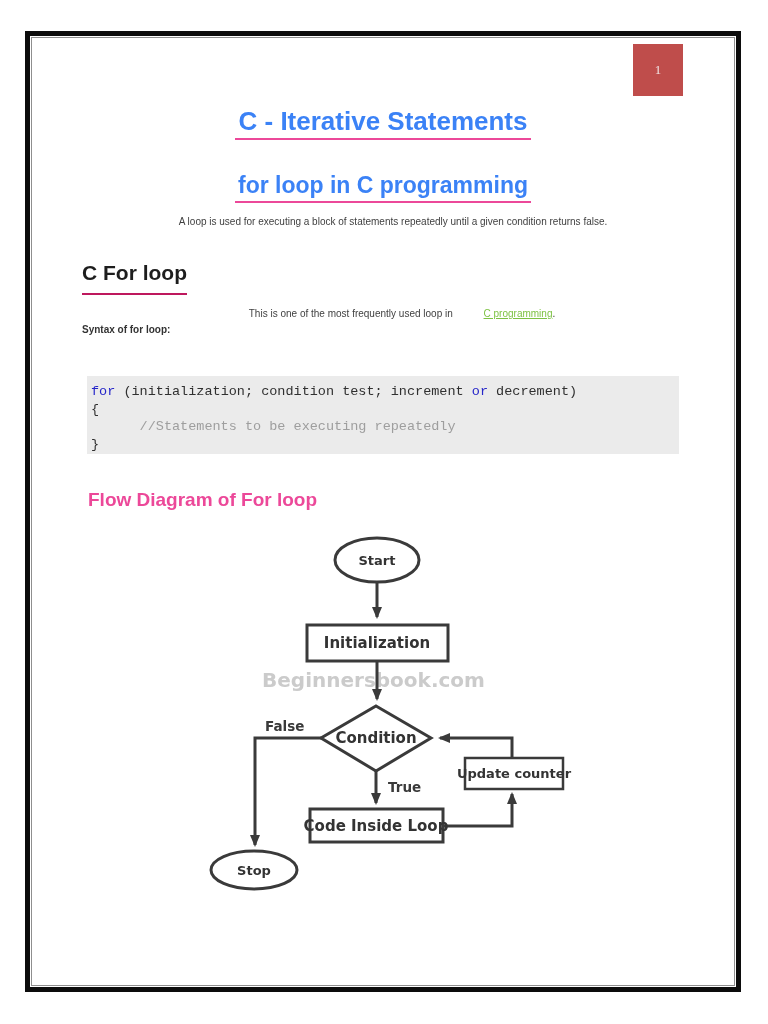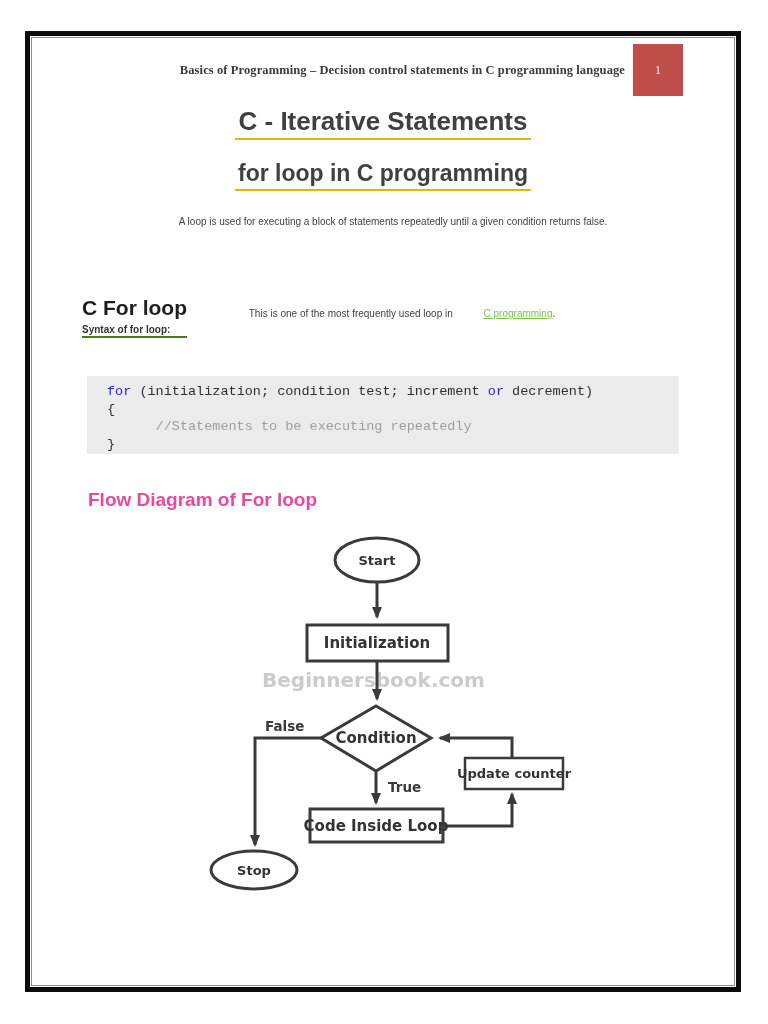--- a/index.html
+++ b/index.html
@@ -25,37 +25,37 @@
     font-size:12.5px; color:#3a3a3a; letter-spacing:0.1px;
   }
   .page-badge {
     width:50px; height:52px; background:#bf4d4b; color:#f0e4e4;
     display:flex; align-items:center; justify-content:center;
     font-family:"Liberation Serif", serif; font-size:13px; flex:0 0 auto;
   }
 
   .center-wrap { left:0; width:100%; text-align:center; }
   .doc-title-text, .doc-subtitle-text {
-    display:inline-block; font-weight:bold; color:#404040;
-    border-bottom:2px solid #eab308; line-height:1.2;
+    display:inline-block; font-weight:bold; color:#3b82f6;
+    border-bottom:2px solid #ec4899; line-height:1.2;
   }
   .doc-title-text   { font-size:26px; padding:0 4px 1px 4px; }
   .doc-subtitle-text{ font-size:23px; padding:0 3px 1px 3px; }
 
   .body-text { font-size:10px; color:#3f3f3f; line-height:19px;text-align:center; }
   .h2-text {
     display:inline-block; font-size:21px; font-weight:bold; color:#1d1d1d;
-    border-bottom:2px solid #4d7c0f; padding-bottom:15px; line-height:1.25;margin-top:35px;
+    border-bottom:2px solid #be185d; padding-bottom:7px; line-height:1.25;
   }
   .bold-label { font-size:10px; font-weight:bold; color:#333333; }
   a.green-link { color:#7dc243; text-decoration:underline; cursor:pointer;margin-left:28px; }
 
   .code-block {
     left:57px; top:340px; width:592px; height:78px;
-    background:#ebebeb; padding:7px 0 0 20px;
+    background:#ebebeb; padding:7px 0 0 4px;
     font-family:"Liberation Mono","DejaVu Sans Mono",monospace;
     font-size:13.5px; line-height:17.5px; color:#303030; white-space:pre;
   }
   .kw { color:#2626c9; }
   .cmt { color:#9e9e9e; }
 
   .flow-heading { left:58px; top:453px; font-size:19px; font-weight:bold;
                   color:#ec4899; line-height:1.2; }
 
   .flow-svg { left:160px; top:490px; width:420px; height:380px; }
@@ -69,29 +69,28 @@
   .flow-svg .node-lbl-sm { font-size:13px; text-anchor:middle; }
   .flow-svg .edge-lbl  { font-size:13.5px; fill:#3a3a3a; }
   .flow-svg .watermark { font-size:20px; fill:#cbcbcb; text-anchor:start; }
 </style>
 </head>
 <body>
 
 <div class="page">
 
   <div class="header-row">
-    <span class="header-text">Basics of Programming – Decision control statements in C programming language</span>
     <span class="page-badge">1</span>
   </div>
 
   <div class="abs center-wrap" style="top:70px;">
     <span class="doc-title-text">C - Iterative Statements</span>
   </div>
 
-  <div class="abs center-wrap" style="top:124px;">
+  <div class="abs center-wrap" style="top:136px;">
     <span class="doc-subtitle-text">for loop in C programming</span>
   </div>
 
   <div class="abs body-text" style="top:176px; left:52px; width:622px;">A loop is used for executing a block of statements repeatedly until a given condition returns false.</div>
 
   <div class="abs" style="top:224px; left:52px;">
     <span class="h2-text">C For loop</span>
   </div>
 
   <div class="abs body-text" style="top:268px; left:52px; width:640px;">

